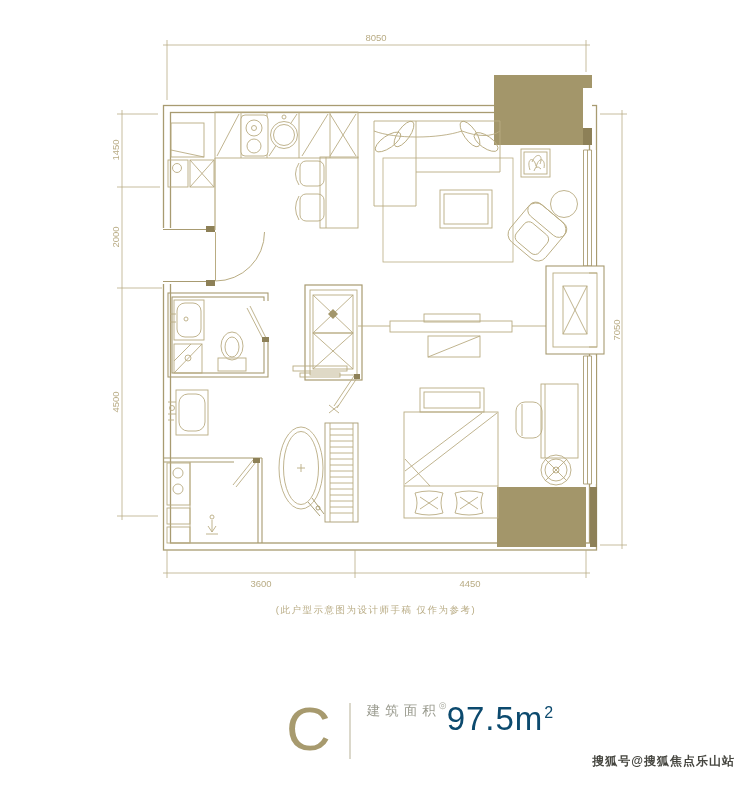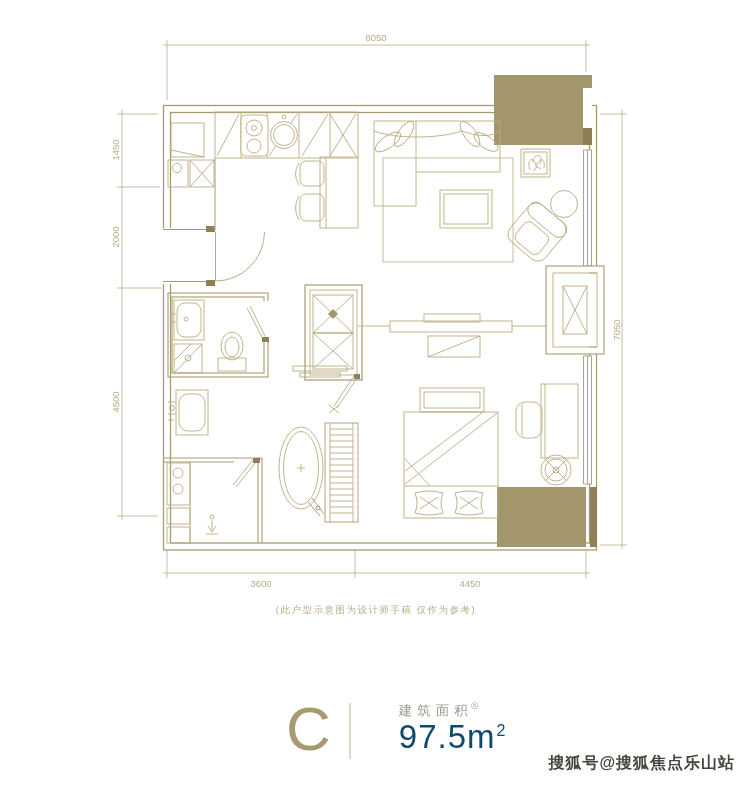--- a/index.html
+++ b/index.html
@@ -6,27 +6,27 @@
   #stage{position:relative;width:740px;height:775px;background:#ffffff;overflow:hidden;
          font-family:"Liberation Sans",sans-serif;}
   #plan-svg{position:absolute;left:0;top:0;}
 
   .disclaimer{position:absolute;left:0;top:604px;width:752px;text-align:center;
       font-size:9.5px;letter-spacing:1.5px;color:#b9ac85;}
 
   .unit-info{position:absolute;left:286px;top:699px;display:flex;}
   .unit-c{font-size:62px;line-height:60px;color:#a79a6e;font-weight:400;}
   .unit-divider{width:2px;background:#dbd8cb;height:56px;margin:4px 16px 0 18px;}
-  .unit-right{display:flex;flex-direction:column;justify-content:flex-end;padding:3px 0 0 0;margin-left:32px;}
+  .unit-right{display:flex;flex-direction:row;justify-content:flex-end;padding:3px 0 0 0;}
   .area-label-row{font-size:13.5px;letter-spacing:5px;color:#9b9c90;display:flex;align-items:flex-start;}
   .area-note{font-size:9px;letter-spacing:0;margin-left:-2px;position:relative;top:-2px;color:#a8a99e;}
   .area-value{font-size:33px;color:#0c4a6e;letter-spacing:1px;line-height:34px;}
   .area-sup{font-size:16px;position:relative;top:-12px;left:1px;}
 
-  .watermark{position:absolute;right:5px;top:753px;font-size:16px;font-weight:bold;color:#45453f;
+  .watermark{position:absolute;right:5px;top:753px;font-size:12px;font-weight:bold;color:#45453f;
       letter-spacing:1px;
       text-shadow:-1px -1px 0 #fff,1px -1px 0 #fff,-1px 1px 0 #fff,1px 1px 0 #fff,0 0 3px #fff;}
 </style>
 </head>
 <body>
 
 <div id="stage">
 
 <svg id="plan-svg" width="740" height="787" viewBox="0 0 740 787">
 

